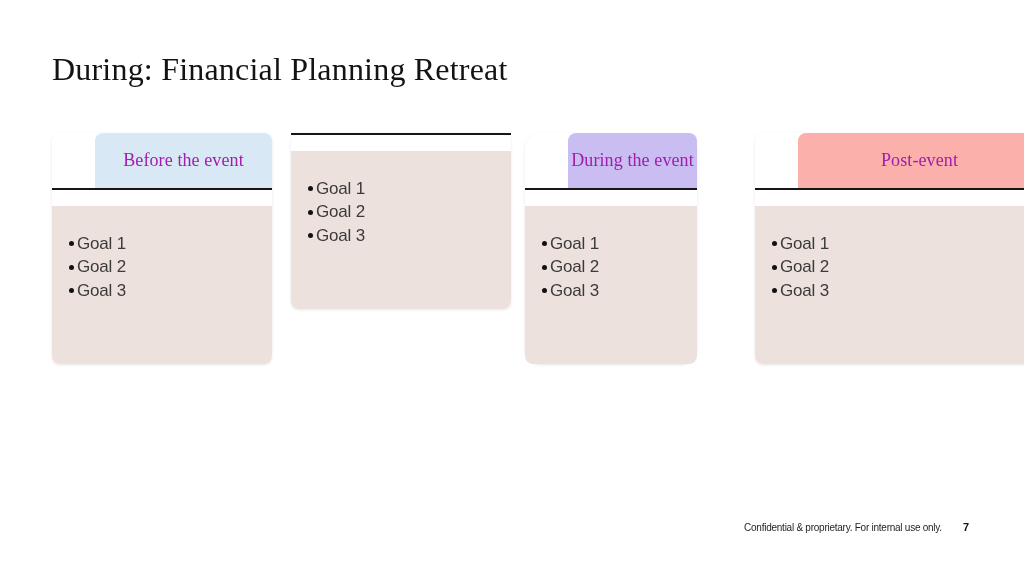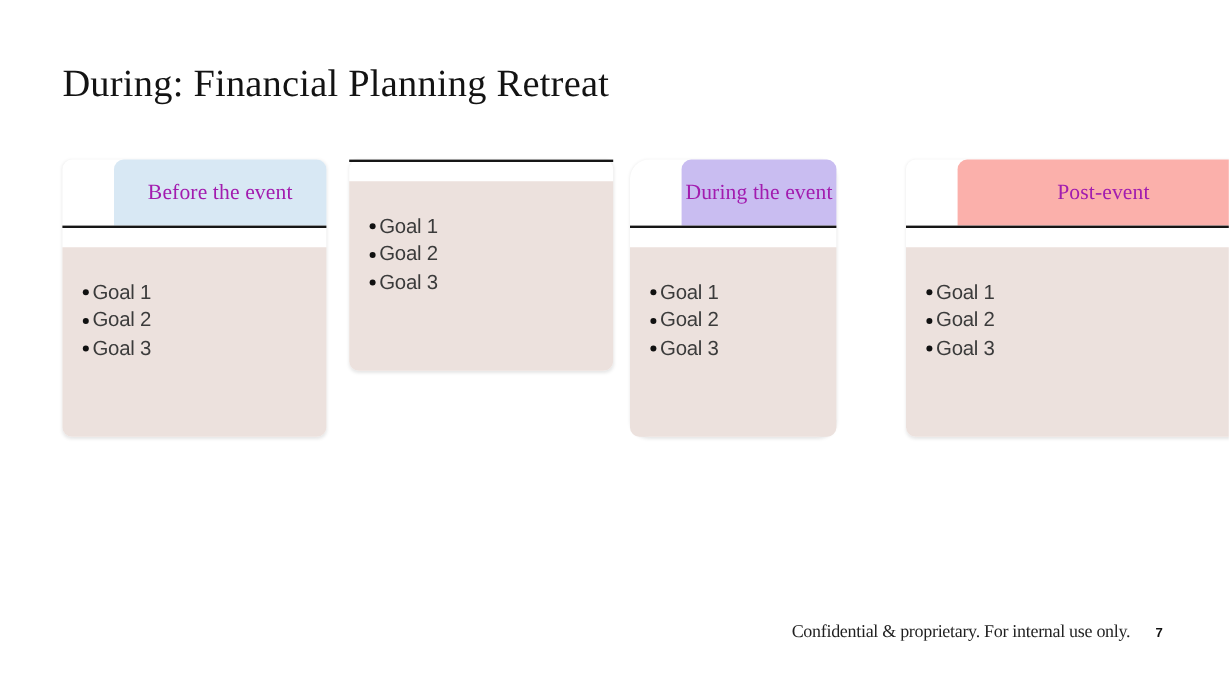--- a/index.html
+++ b/index.html
@@ -79,24 +79,23 @@
 
   .footer {
     position: absolute;
     top: 520px;
     right: 55px;
     display: flex;
     align-items: baseline;
     line-height: 14px;
   }
   .footer-text {
-    font-size: 15px;
+    font-size: 10px;
     color: #1f1f1f;
     letter-spacing: -0.25px;
-    font-family: Liberation Serif, serif;
   }
   .page-number {
     font-size: 11px;
     font-weight: 700;
     color: #111111;
     margin-left: 21px;
   }
 </style>
 </head>
 <body>

